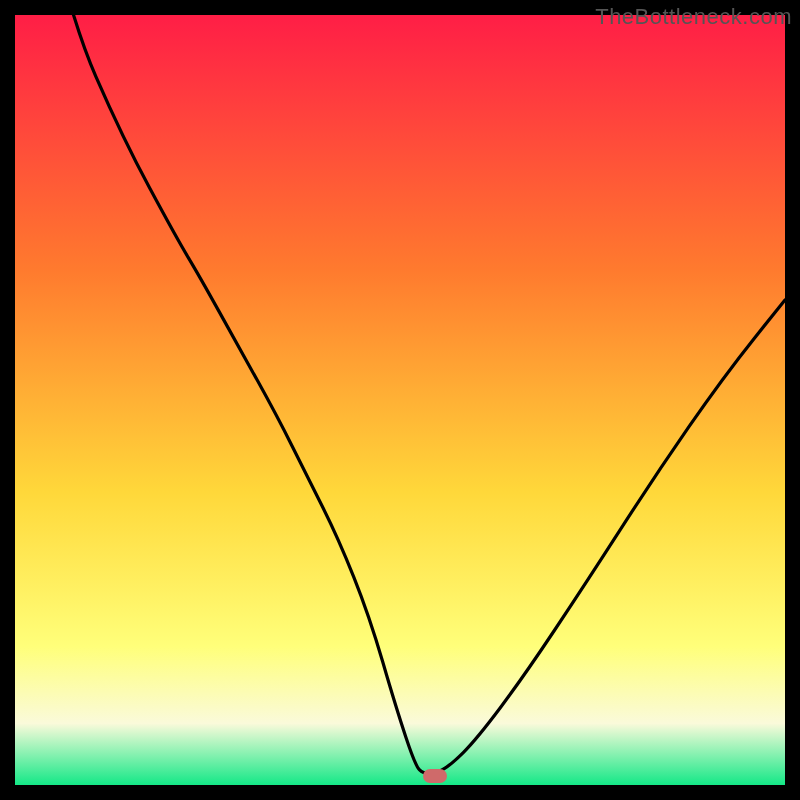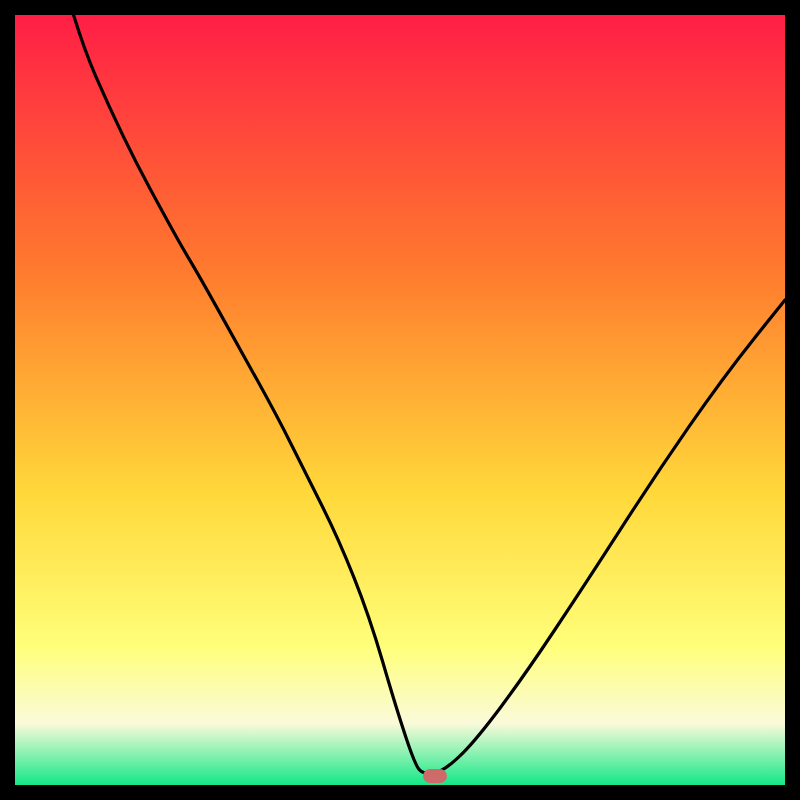--- a/index.html
+++ b/index.html
@@ -47,20 +47,21 @@
     border-radius: 7px;
     transform: translate(-50%, -50%);
     z-index: 5;
   }
 </style>
 </head>
 <body>
 
 <div class="stage">
 
+  <div class="watermark">TheBottleneck.com</div>
 
   <div class="plot">
     <svg viewBox="0 0 770 770" preserveAspectRatio="none">
       <defs>
         <linearGradient id="bg-grad" x1="0" y1="0" x2="0" y2="1">
           <stop offset="0%" stop-color="#ff1e46"></stop>
           <stop offset="33%" stop-color="#ff7a2e"></stop>
           <stop offset="62%" stop-color="#ffd83a"></stop>
           <stop offset="82%" stop-color="#ffff7a"></stop>
           <stop offset="92%" stop-color="#fafada"></stop>

